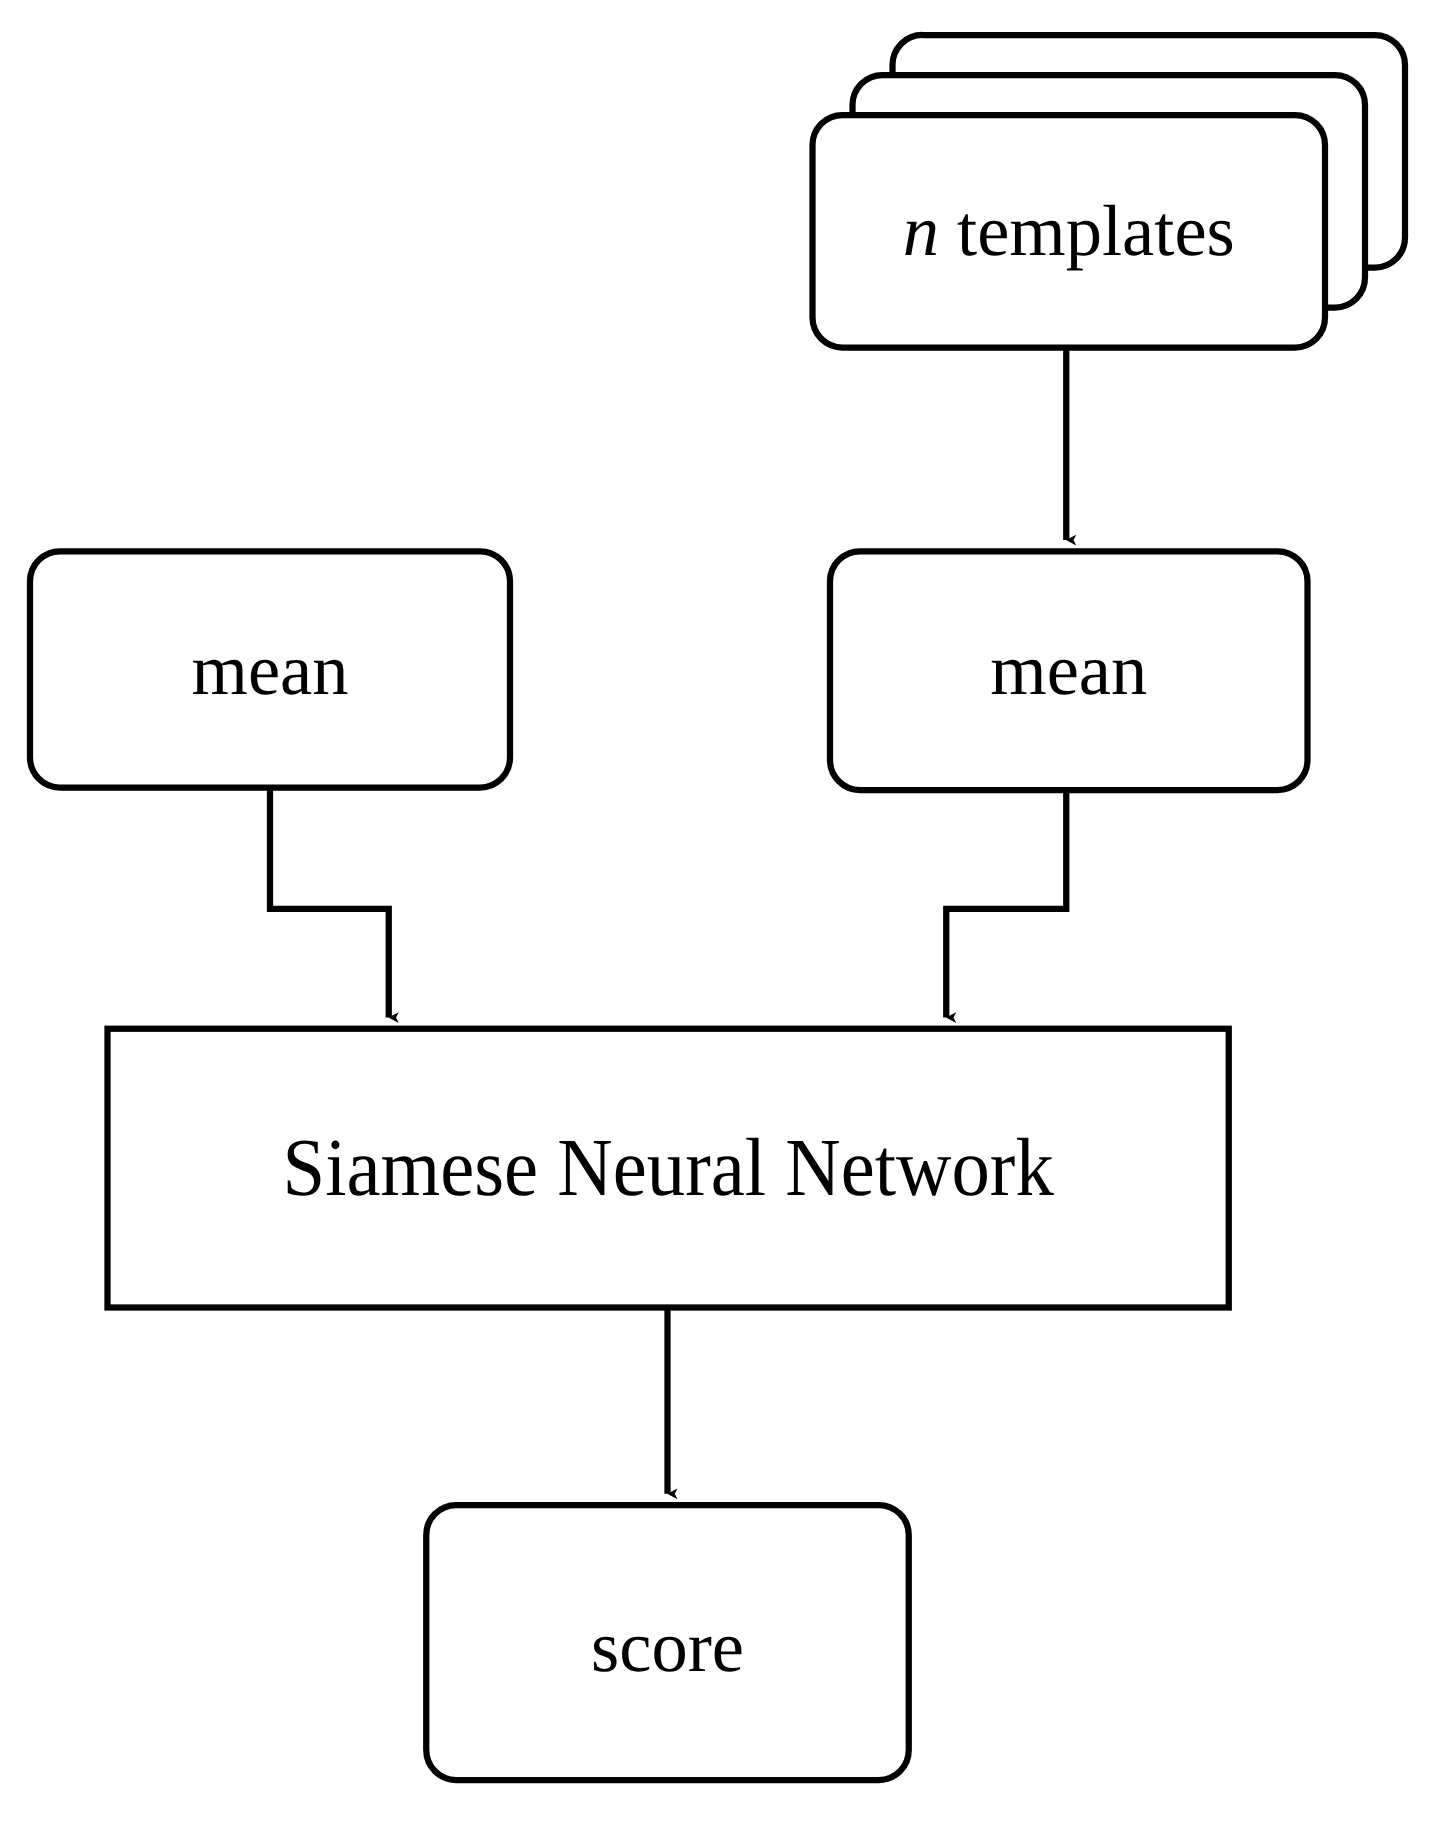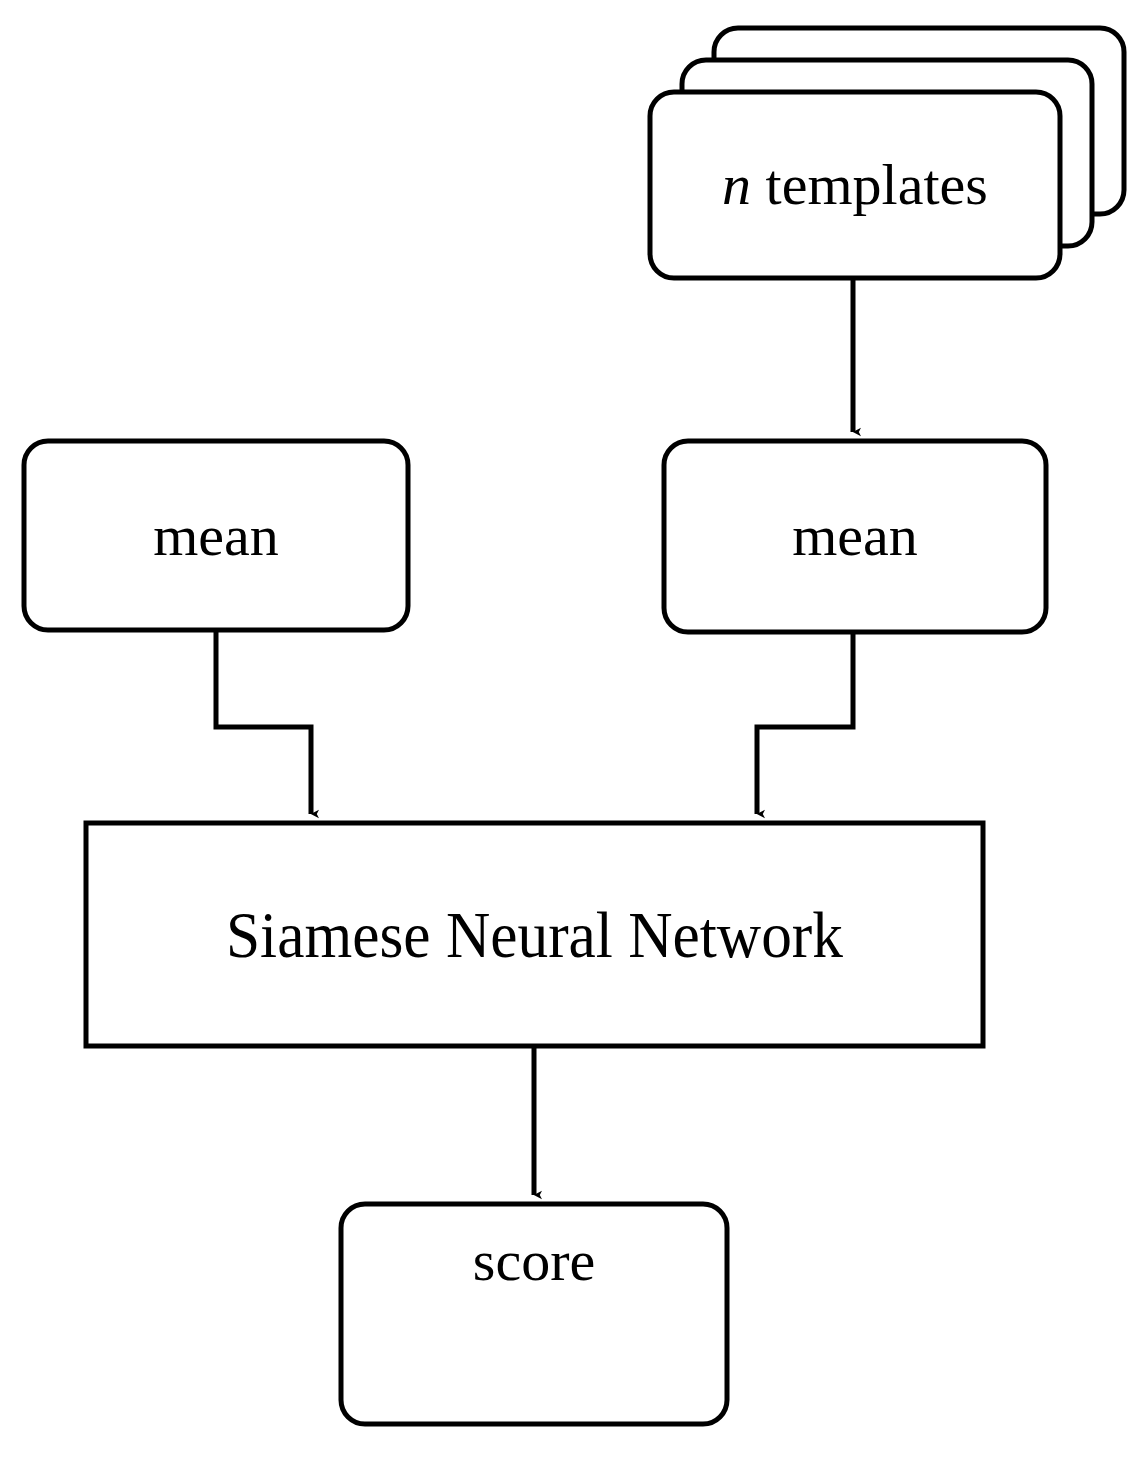--- a/index.html
+++ b/index.html
@@ -66,21 +66,21 @@
   .lbl-snn {
     left: 86px;
     top: 823px;
     width: 897px;
     height: 223px;
     font-size: 66px;
     transform: scaleX(0.93);
   }
   .lbl-score {
     left: 341px;
-    top: 1165px;
+    top: 1222px;
     width: 386px;
     height: 220px;
   }
   .lbl-score .line-score {
     font-size: 58px;
     margin-bottom: 28px;
   }
   .lbl-score .line-decision {
     font-size: 52px;
   }

